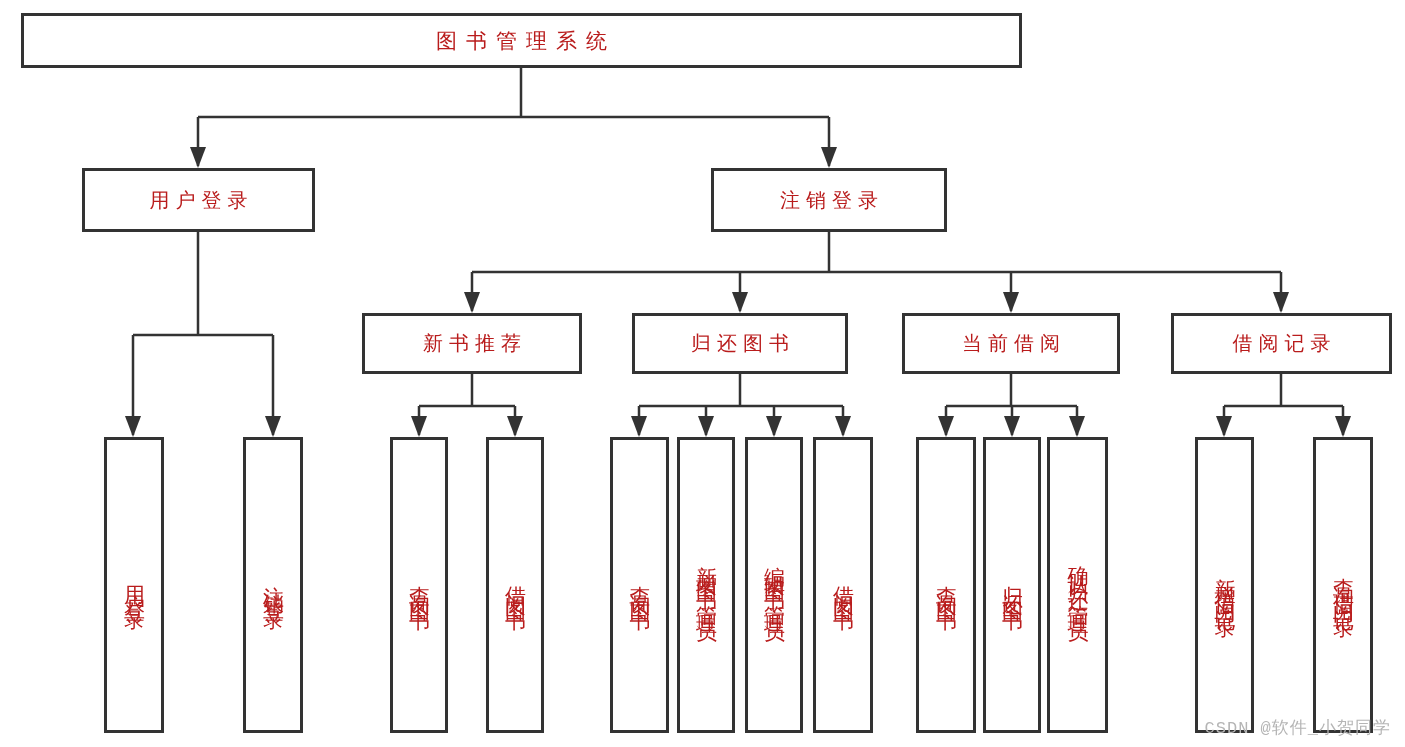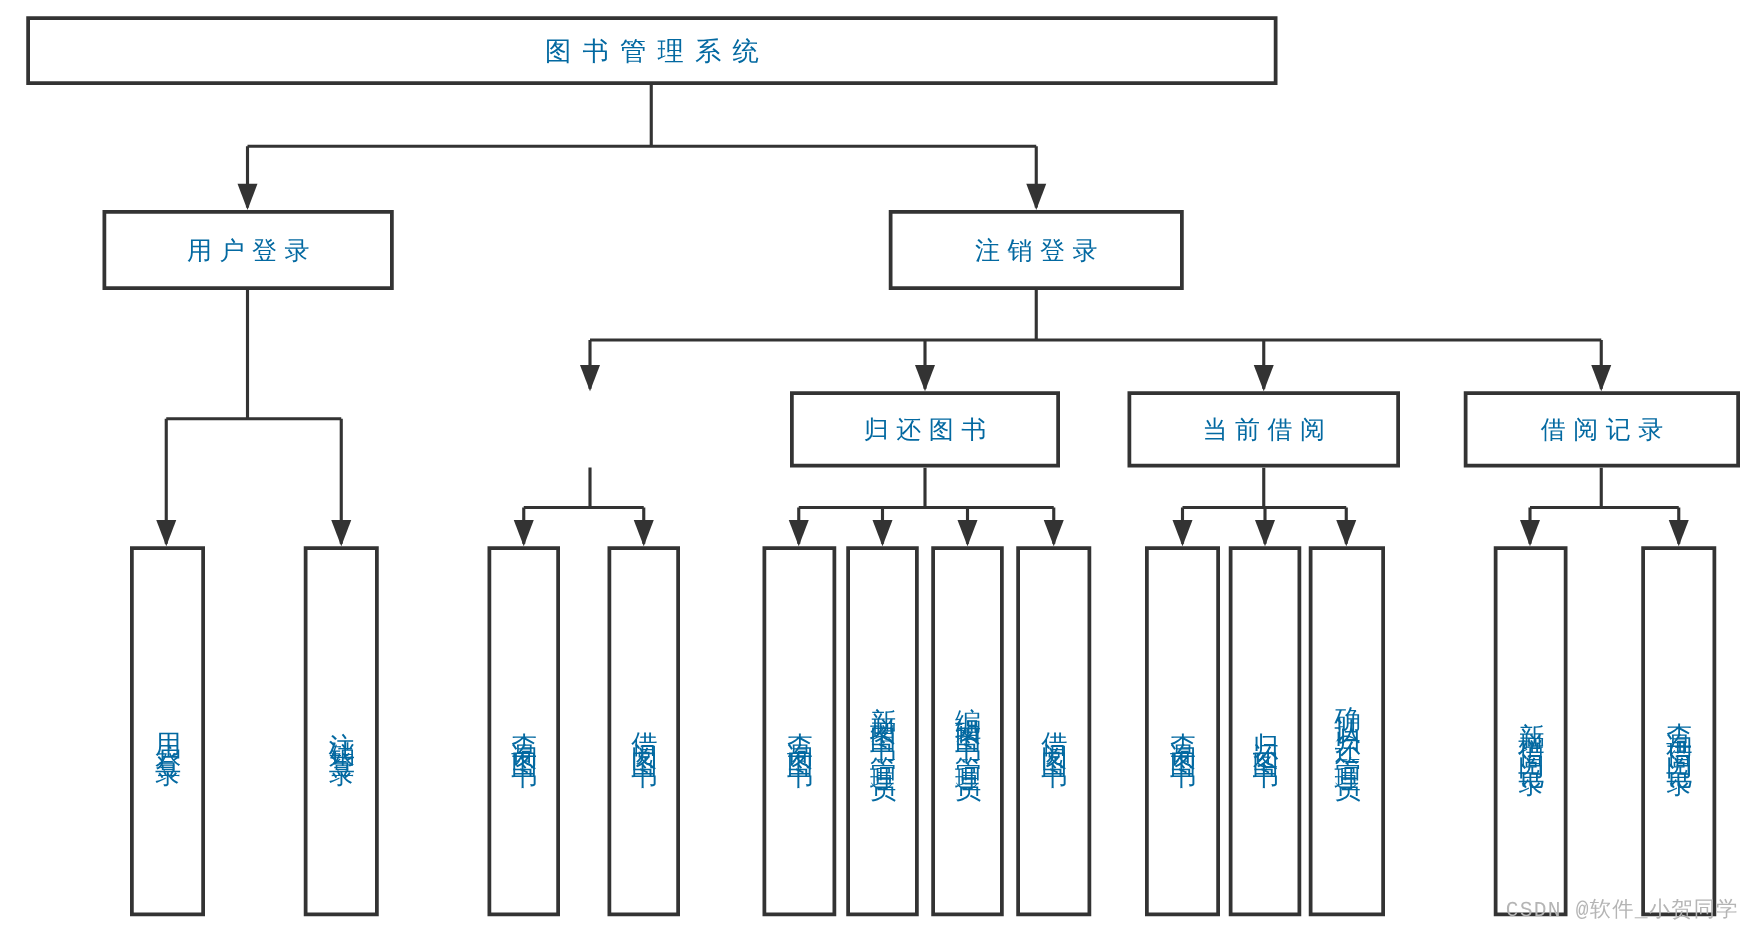--- a/index.html
+++ b/index.html
@@ -24,21 +24,21 @@
     pointer-events: none;
   }
   .node {
     position: absolute;
     background: #ffffff;
     border: 3px solid #333333;
     box-sizing: border-box;
     display: flex;
     align-items: center;
     justify-content: center;
-    color: #0369a1;
+    color: #b91c1c;
   }
   .hbox {
     font-size: 20px;
     letter-spacing: 6px;
     text-indent: 6px;
     white-space: nowrap;
   }
   .hbox.root {
     font-size: 21px;
     letter-spacing: 9px;
@@ -109,20 +109,21 @@
       <polygon points="1224,437 1216,416 1232,416"></polygon>
       <polygon points="1343,437 1335,416 1351,416"></polygon>
     </g>
   </svg>
 
   <div class="node hbox root" style="left:21px; top:13px; width:1001px; height:55px;">图书管理系统</div>
 
   <div class="node hbox" style="left:82px; top:168px; width:233px; height:64px;">用户登录</div>
   <div class="node hbox" style="left:711px; top:168px; width:236px; height:64px;">注销登录</div>
 
+  <div class="node hbox" style="left:362px; top:313px; width:220px; height:61px;">新书推荐</div>
   <div class="node hbox" style="left:632px; top:313px; width:216px; height:61px;">归还图书</div>
   <div class="node hbox" style="left:902px; top:313px; width:218px; height:61px;">当前借阅</div>
   <div class="node hbox" style="left:1171px; top:313px; width:221px; height:61px;">借阅记录</div>
 
   <div class="node vbox" style="left:104px; top:437px; width:60px; height:296px;">
     <span>用户登录</span>
   </div>
   <div class="node vbox" style="left:243px; top:437px; width:60px; height:296px;">
     <span>注销登录</span>
   </div>

